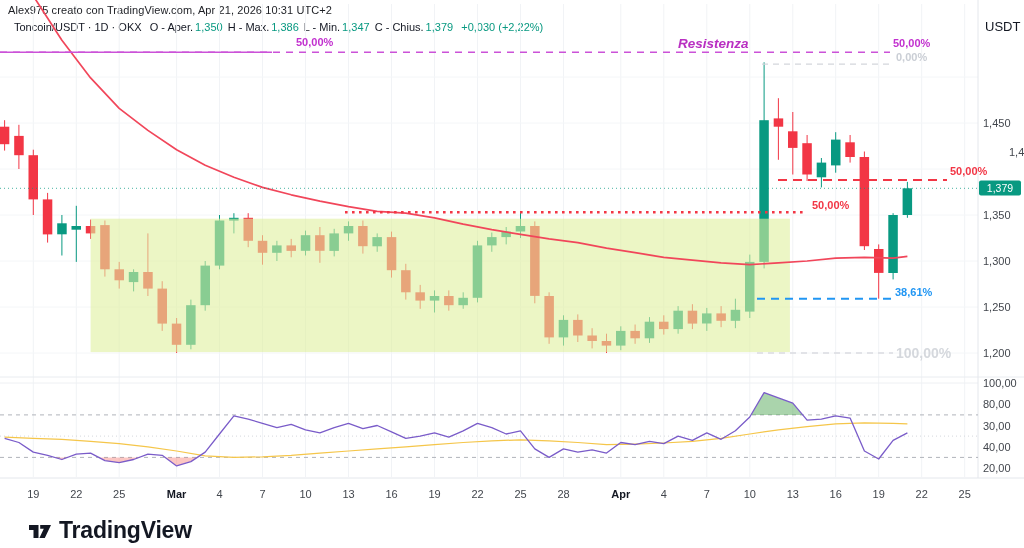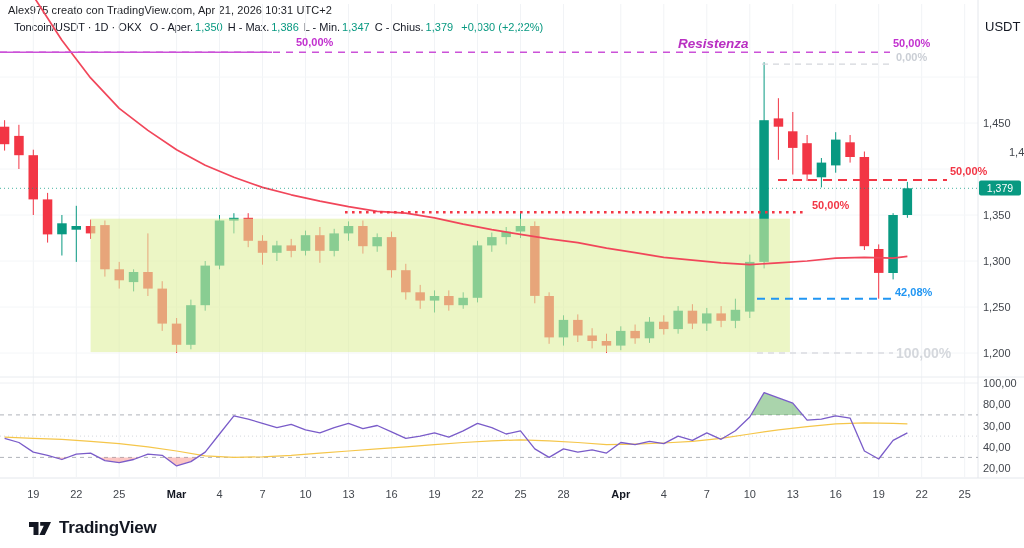--- a/index.html
+++ b/index.html
@@ -12,21 +12,21 @@
   #legend{left:14px;top:21px;font-size:11px;color:#131722;white-space:nowrap;}
   #legend span{margin-right:2px;}
   .vcenter{transform:translateY(-50%);}
   .hcenter{transform:translateX(-50%);}
   .axis-label{font-size:11px;color:#42464d;line-height:11px;}
   .ovl-label{font-size:11px;font-weight:600;line-height:11px;white-space:nowrap;text-align:right;}
   #usdt{left:985px;top:19px;font-size:13px;font-weight:500;color:#131722;}
   #price-badge{left:979px;top:188px;width:42px;height:15px;background:#089981;border-radius:2px;
     color:#fff;font-size:10.5px;text-align:center;line-height:15px;}
   #logo{left:28px;top:517px;display:flex;align-items:center;gap:7px;}
-  #logo-text{font-size:17px;font-weight:700;color:#131722;letter-spacing:-.2px;}
+  #logo-text{font-size:23px;font-weight:700;color:#131722;letter-spacing:-.2px;}
 </style>
 </head>
 <body>
 
 <div id="stage">
   <div class="abs" id="attribution">Alex975 creato con TradingView.com, Apr 21, 2026 10:31 UTC+2</div>
   <div class="abs" id="legend"><span style="color: rgb(19, 23, 34); white-space: pre;">Toncoin/USDT · 1D · OKX</span><span style="color: rgb(19, 23, 34); white-space: pre;">  O - Aper.</span><span style="color: rgb(8, 153, 129); white-space: pre;">1,350</span><span style="color: rgb(19, 23, 34); white-space: pre;"> H - Max.</span><span style="color: rgb(8, 153, 129); white-space: pre;">1,386</span><span style="color: rgb(19, 23, 34); white-space: pre;"> L - Min.</span><span style="color: rgb(8, 153, 129); white-space: pre;">1,347</span><span style="color: rgb(19, 23, 34); white-space: pre;"> C - Chius.</span><span style="color: rgb(8, 153, 129); white-space: pre;">1,379</span><span style="color: rgb(8, 153, 129); white-space: pre;">  +0,030 (+2,22%)</span></div>
 
   <svg id="chart" width="1024" height="548" viewBox="0 0 1024 548">
       <line x1="33.3" y1="4" x2="33.3" y2="477" stroke="#f1f3f6" stroke-width="1"></line>
@@ -246,21 +246,21 @@
       <div class="abs axis-label hcenter" style="left: 835.7px; top: 489px;">16</div>
       <div class="abs axis-label hcenter" style="left: 878.7px; top: 489px;">19</div>
       <div class="abs axis-label hcenter" style="left: 921.7px; top: 489px;">22</div>
       <div class="abs axis-label hcenter" style="left: 964.7px; top: 489px;">25</div>
       <div class="abs ovl-label vcenter" style="left: 296px; top: 42px; color: rgb(194, 49, 207); font-size: 11px; font-weight: 600;">50,00%</div>
       <div class="abs ovl-label vcenter" style="left: 678px; top: 43px; color: rgb(185, 47, 194); font-size: 13.5px; font-weight: 700; font-style: italic;">Resistenza</div>
       <div class="abs ovl-label vcenter" style="left: 893px; top: 43px; color: rgb(194, 49, 207); font-size: 11px; font-weight: 600;">50,00%</div>
       <div class="abs ovl-label vcenter" style="left: 896px; top: 57px; color: rgb(202, 206, 213); font-size: 11px; font-weight: 600;">0,00%</div>
       <div class="abs ovl-label vcenter" style="left: 950px; top: 171px; color: rgb(242, 54, 69); font-size: 11px; font-weight: 600;">50,00%</div>
       <div class="abs ovl-label vcenter" style="left: 812px; top: 205px; color: rgb(242, 54, 69); font-size: 11px; font-weight: 600;">50,00%</div>
-      <div class="abs ovl-label vcenter" style="left: 895px; top: 292px; color: rgb(33, 150, 243); font-size: 11px; font-weight: 600;">42,08%</div>
+      <div class="abs ovl-label vcenter" style="left: 895px; top: 292px; color: rgb(33, 150, 243); font-size: 11px; font-weight: 600;">38,61%</div>
       <div class="abs ovl-label vcenter" style="left: 896px; top: 353px; color: rgb(213, 216, 221); font-size: 14px; font-weight: 600;">100,00%</div>
     </div>
 
   <div class="abs" id="usdt">USDT</div>
   <div class="abs vcenter" id="price-badge">1,379</div>
 
   <div class="abs" id="logo">
     <span style="display:inline-block;width:24px;height:22px;">
       <svg width="24" height="22" viewBox="0 0 24 22">
         <path d="M1 5 h9.5 v13 h-5 v-8 H1 z" fill="#131722"></path>

